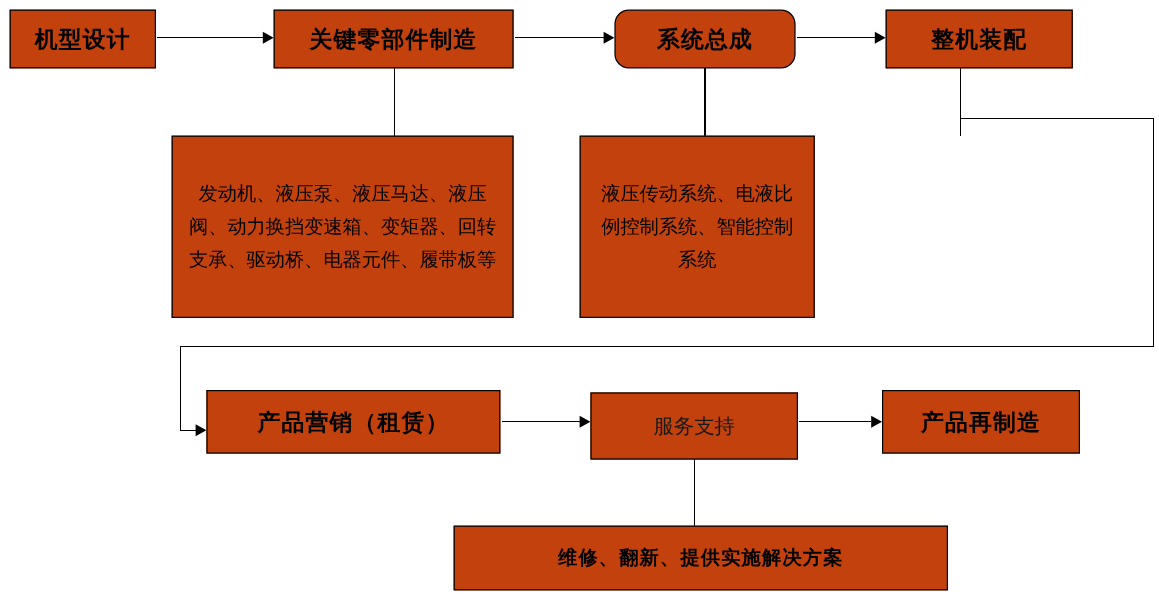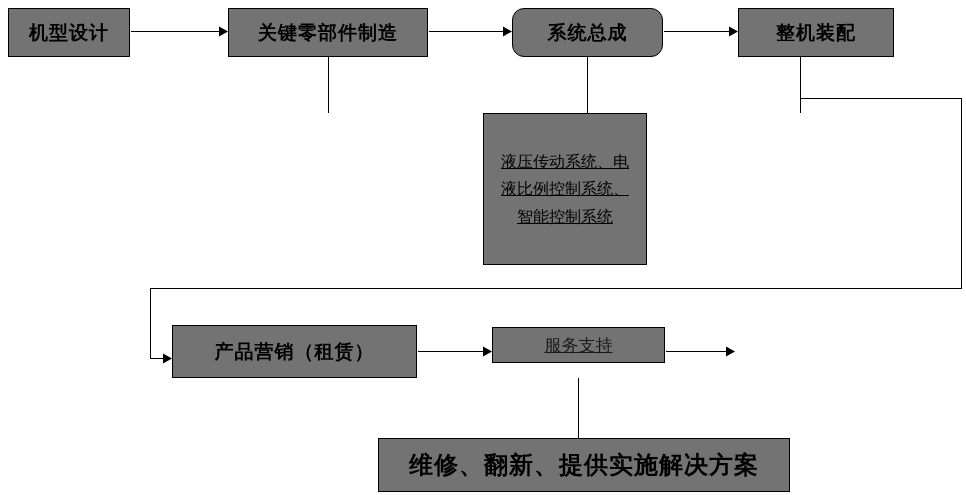--- a/index.html
+++ b/index.html
@@ -17,21 +17,21 @@
   }
   .wires {
     position: absolute;
     left: 0; top: 0;
     width: 966px; height: 495px;
     pointer-events: none;
   }
   .node {
     position: absolute;
     border: 1px solid #000000;
-    background: #737373;
+    background: #c2410c;
     display: flex;
     align-items: center;
     justify-content: center;
     text-align: center;
     color: #000000;
   }
   .node.stage {
     font-weight: bold;
     font-size: 19px;
     letter-spacing: 1px;
@@ -50,30 +50,30 @@
   }
 
   
   #n-model { left: 8px;   top: 8px; width: 122px; height: 49px; }
   #n-key   { left: 228px; top: 8px; width: 200px; height: 49px; }
   #n-sys   { left: 512px; top: 8px; width: 151px; height: 49px; border-radius: 12px; }
   #n-asm   { left: 738px; top: 8px; width: 156px; height: 49px; }
 
   
   #d-key   { left: 143px; top: 113px; width: 285px; height: 152px; }
-  #d-sys   { left: 483px; top: 113px; width: 164px; height: 152px; text-decoration: underline; }
+  #d-sys   { left: 483px; top: 113px; width: 196px; height: 152px; }
   #d-asm   { left: 690px; top: 113px; width: 245px; height: 152px; }
 
   
   #n-mkt   { left: 172px; top: 325px; width: 245px; height: 53px; text-align: center; }
-  #n-svc   { left: 492px; top: 327px; width: 173px; height: 36px; text-decoration: underline; }
+  #n-svc   { left: 492px; top: 327px; width: 173px; height: 56px; }
   #n-rem   { left: 735px; top: 325px; width: 165px; height: 53px; }
 
   
-  #n-sol   { left: 378px; top: 438px; width: 412px; height: 54px; font-size: 24px; }
+  #n-sol   { left: 378px; top: 438px; width: 412px; height: 54px; font-size: 16px; }
 </style>
 </head>
 <body>
 
 <div class="canvas">
 
   <svg class="wires" width="966" height="495" viewBox="0 0 966 495" xmlns="http://www.w3.org/2000/svg">
     <g stroke="#000000" stroke-width="1" fill="none" shape-rendering="crispEdges">
 
       <line x1="131" y1="31.5" x2="219" y2="31.5"></line>
@@ -102,24 +102,26 @@
   </svg>
 
   <div class="node stage" id="n-model">机型设计</div>
 
   <div class="node stage" id="n-key">关键零部件制造</div>
 
   <div class="node stage" id="n-sys">系统总成</div>
 
   <div class="node stage" id="n-asm">整机装配</div>
 
+  <div class="node detail" id="d-key">发动机、液压泵、液压马达、液压阀、动力换挡变速箱、变矩器、回转支承、驱动桥、电器元件、履带板等</div>
 
   <div class="node detail" id="d-sys">液压传动系统、电液比例控制系统、智能控制系统</div>
 
 
   <div class="node stage" id="n-mkt">产品营销（租赁）</div>
 
   <div class="node plain" id="n-svc">服务支持</div>
 
+  <div class="node stage" id="n-rem">产品再制造</div>
 
   <div class="node stage" id="n-sol">维修、翻新、提供实施解决方案</div>
 
 </div>
 
 </body></html>

